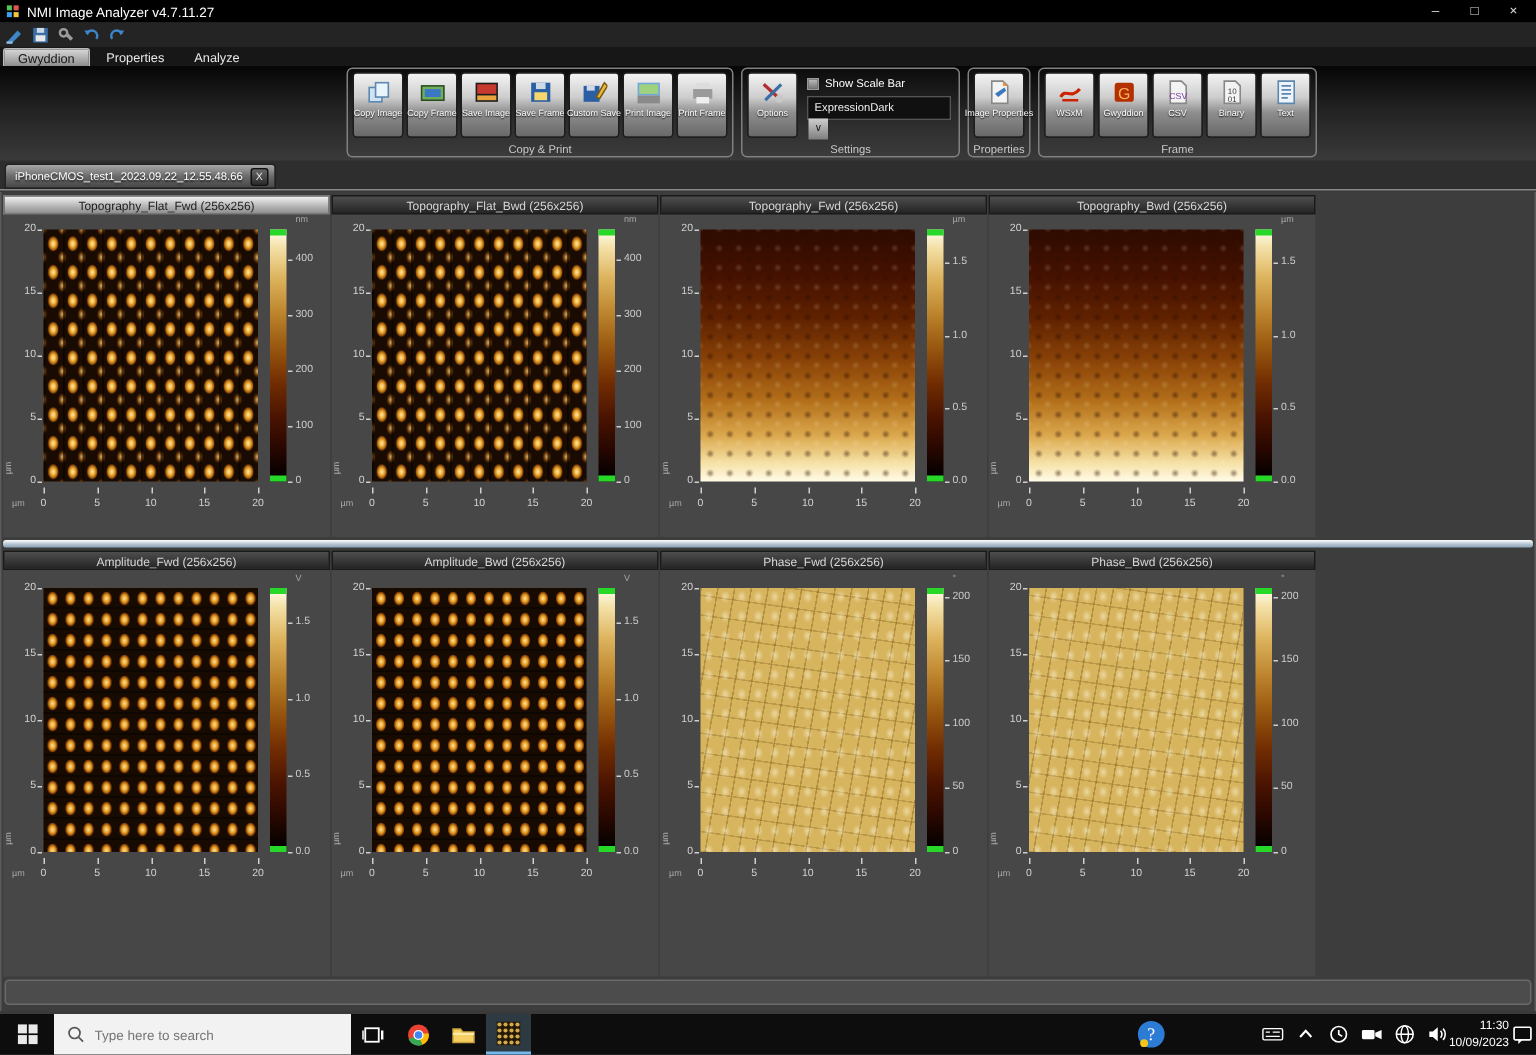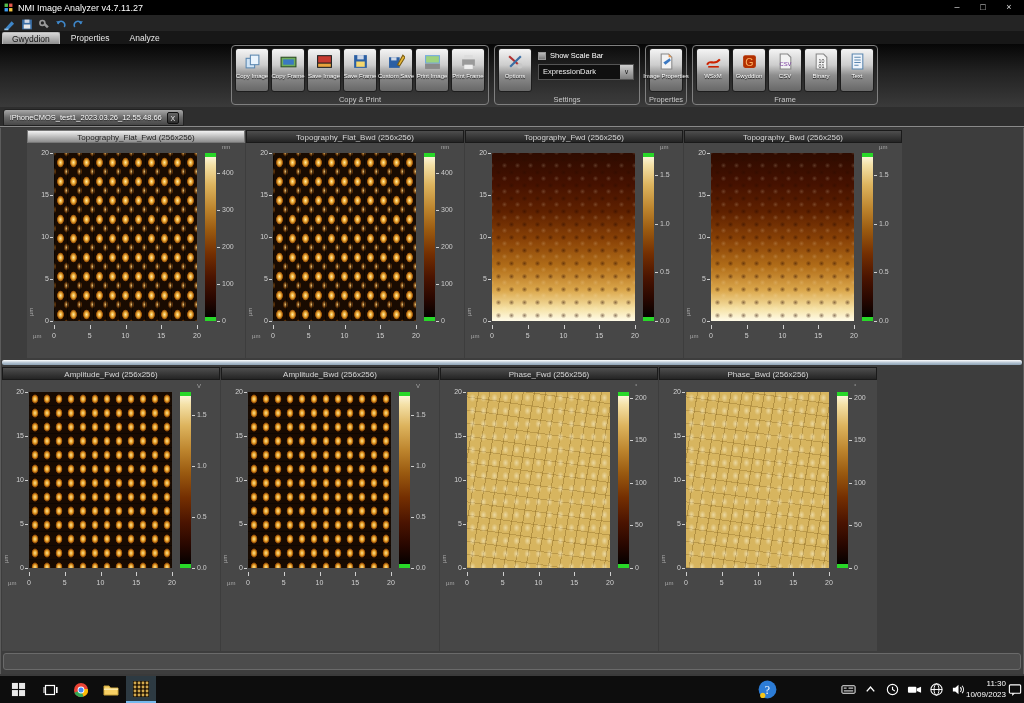--- a/index.html
+++ b/index.html
@@ -34,37 +34,37 @@
   .rib-group-label { position:absolute; left:0; right:0; bottom:0px; text-align:center; font-size:7.5px; color:#c9c9c9; }
   .rib-btn { width:34px; height:44px; border:1px solid #1d1d1d; border-radius:3px; cursor:default;
              background:linear-gradient(180deg,#f4f4f4 0%,#cdcdcd 38%,#8e8e8e 62%,#686868 100%);
              display:flex; flex-direction:column; align-items:center; justify-content:flex-start; padding-top:4px; }
   .rib-btn .bicon { width:17px; height:17px; }
   .rib-btn .blabel { font-size:6px; color:#fff; text-shadow:0 1px 1px #000; margin-top:3px; white-space:nowrap; }
   .settings-col { display:flex; flex-direction:column; justify-content:flex-start; gap:4px; padding:3px 2px 0 4px; }
   .chk-row { display:flex; align-items:center; gap:4px; }
   .chk-box { width:8px; height:8px; background:linear-gradient(180deg,#bbb,#777); border:1px solid #999; }
   .chk-label { font-size:7.5px; color:#fff; white-space:nowrap; }
-  .theme-select { display:flex; width:96px; height:16px; border:1px solid #555; }
+  .theme-select { display:flex; width:96px; height:16px; border:1px solid #555;flex-direction:column; }
   .theme-value { flex:1; background:#101010; color:#eee; font-size:7.5px; line-height:14px; padding-left:4px; }
   .theme-arrow { width:13px; background:linear-gradient(180deg,#cfcfcf,#7e7e7e); color:#222; font-size:7px; text-align:center; line-height:14px; }
 
   
   #doctab-row { position:absolute; left:0; top:107px; width:1024px; height:20px; background:#2e2e2e; border-bottom:1px solid #8a8a8a; }
   #doctab { position:absolute; left:3px; top:2px; height:17px; display:flex; align-items:center; gap:5px; padding:0 4px 0 6px;
             background:linear-gradient(180deg,#a8a8a8,#6b6b6b 50%,#474747); border:1px solid #222; border-radius:3px 3px 0 0; }
   #doctab .dlabel { font-size:7.5px; color:#fdfdfd; text-shadow:0 1px 1px #222; white-space:nowrap; }
   #doctab .dclose { width:12px; height:12px; background:linear-gradient(180deg,#666,#2c2c2c); border:1px solid #111;
                     color:#e8e8e8; font-size:7px; text-align:center; line-height:11px; border-radius:2px; }
 
   
   #content { position:absolute; left:0; top:128px; width:1024px; height:546px; background:#3d3d3d;
              border-left:1px solid #5c5c5c; border-right:1px solid #5c5c5c; }
   .prow { position:absolute; left:1px; display:flex; gap:1px; }
-  #prow1 { top:2px;padding-left:25px; }  #prow2 { top:239px; }
+  #prow1 { top:2px; }  #prow2 { top:239px; }
   .panel { width:218px; background:#474747; }
   .panel-header { height:13px; font-size:8px; text-align:center; line-height:13px; color:#d6d6d6;
                   background:linear-gradient(180deg,#4e4e4e,#242424); border:1px solid #1a1a1a; cursor:default;
                   white-space:nowrap; overflow:hidden; }
   .panel-header.sel { background:linear-gradient(180deg,#f2f2f2,#b9b9b9 55%,#8f8f8f); color:#1d1d1d; border-color:#777; }
   .panel-plot { position:relative; width:100%; }
   .axis-lbl { position:absolute; font-size:7px; color:#d2d2d2; }
   .ylbl { width:21px; text-align:right; }
   .xlbl { width:20px; text-align:center; }
   .tickmark { position:absolute; background:#cfcfcf; }
@@ -293,21 +293,21 @@
             </svg></span>
           <span class="blabel">Text</span>
         </div>
         <div class="rib-group-label">Frame</div>
       </div>
     </div>
 </div>
 
 <div id="doctab-row">
   <div id="doctab">
-    <span class="dlabel">iPhoneCMOS_test1_2023.03.26_12.55.48.66</span>
+    <span class="dlabel">iPhoneCMOS_test1_2023.09.22_12.55.48.66</span>
     <span class="dclose">X</span>
   </div>
 </div>
 
 <div id="content">
   <div class="prow" id="prow1">
       <div class="panel">
         <div class="panel-header sel">Topography_Flat_Fwd (256x256)</div>
         <div class="panel-plot" style="height: 215px;">
           <span class="axis-lbl ylbl" style="left: 1px; top: 174px;">0</span>
@@ -660,20 +660,27 @@
 
 <div id="taskbar">
   <div id="start-btn">
       <span style="width:15px;height:15px;display:block"><svg width="100%" height="100%" viewBox="0 0 16 16" xmlns="http://www.w3.org/2000/svg">
           <rect x="1" y="1" width="6.4" height="6.4" fill="#e9e9e9"></rect>
           <rect x="8.6" y="1" width="6.4" height="6.4" fill="#e9e9e9"></rect>
           <rect x="1" y="8.6" width="6.4" height="6.4" fill="#e9e9e9"></rect>
           <rect x="8.6" y="8.6" width="6.4" height="6.4" fill="#e9e9e9"></rect>
         </svg></span>
     </div>
+  <div id="search-box">
+    <span id="search-glass" style="width: 13px; height: 13px; display: block;"><svg width="100%" height="100%" viewBox="0 0 16 16" xmlns="http://www.w3.org/2000/svg">
+          <circle cx="7" cy="7" r="4.5" fill="none" stroke="#555" stroke-width="1.4"></circle>
+          <path d="M10.5 10.5 L14 14" stroke="#555" stroke-width="1.4"></path>
+        </svg></span>
+    <input placeholder="Type here to search" style="">
+  </div>
   <div id="tb-apps" style="display:flex;">
       <div class="tb-icon-cell">
         <span style="width: 16px; height: 16px; display: block;"><svg width="100%" height="100%" viewBox="0 0 16 16" xmlns="http://www.w3.org/2000/svg">
             <rect x="2.5" y="3.5" width="9" height="9" fill="none" stroke="#fff" stroke-width="1.2"></rect>
             <rect x="13" y="5" width="1.6" height="6" fill="#fff"></rect>
             <rect x="0.5" y="5" width="1" height="6" fill="#fff"></rect>
           </svg></span>
       </div>
       <div class="tb-icon-cell">
         <span style="width: 16px; height: 16px; display: block;"><svg width="100%" height="100%" viewBox="0 0 16 16" xmlns="http://www.w3.org/2000/svg">

